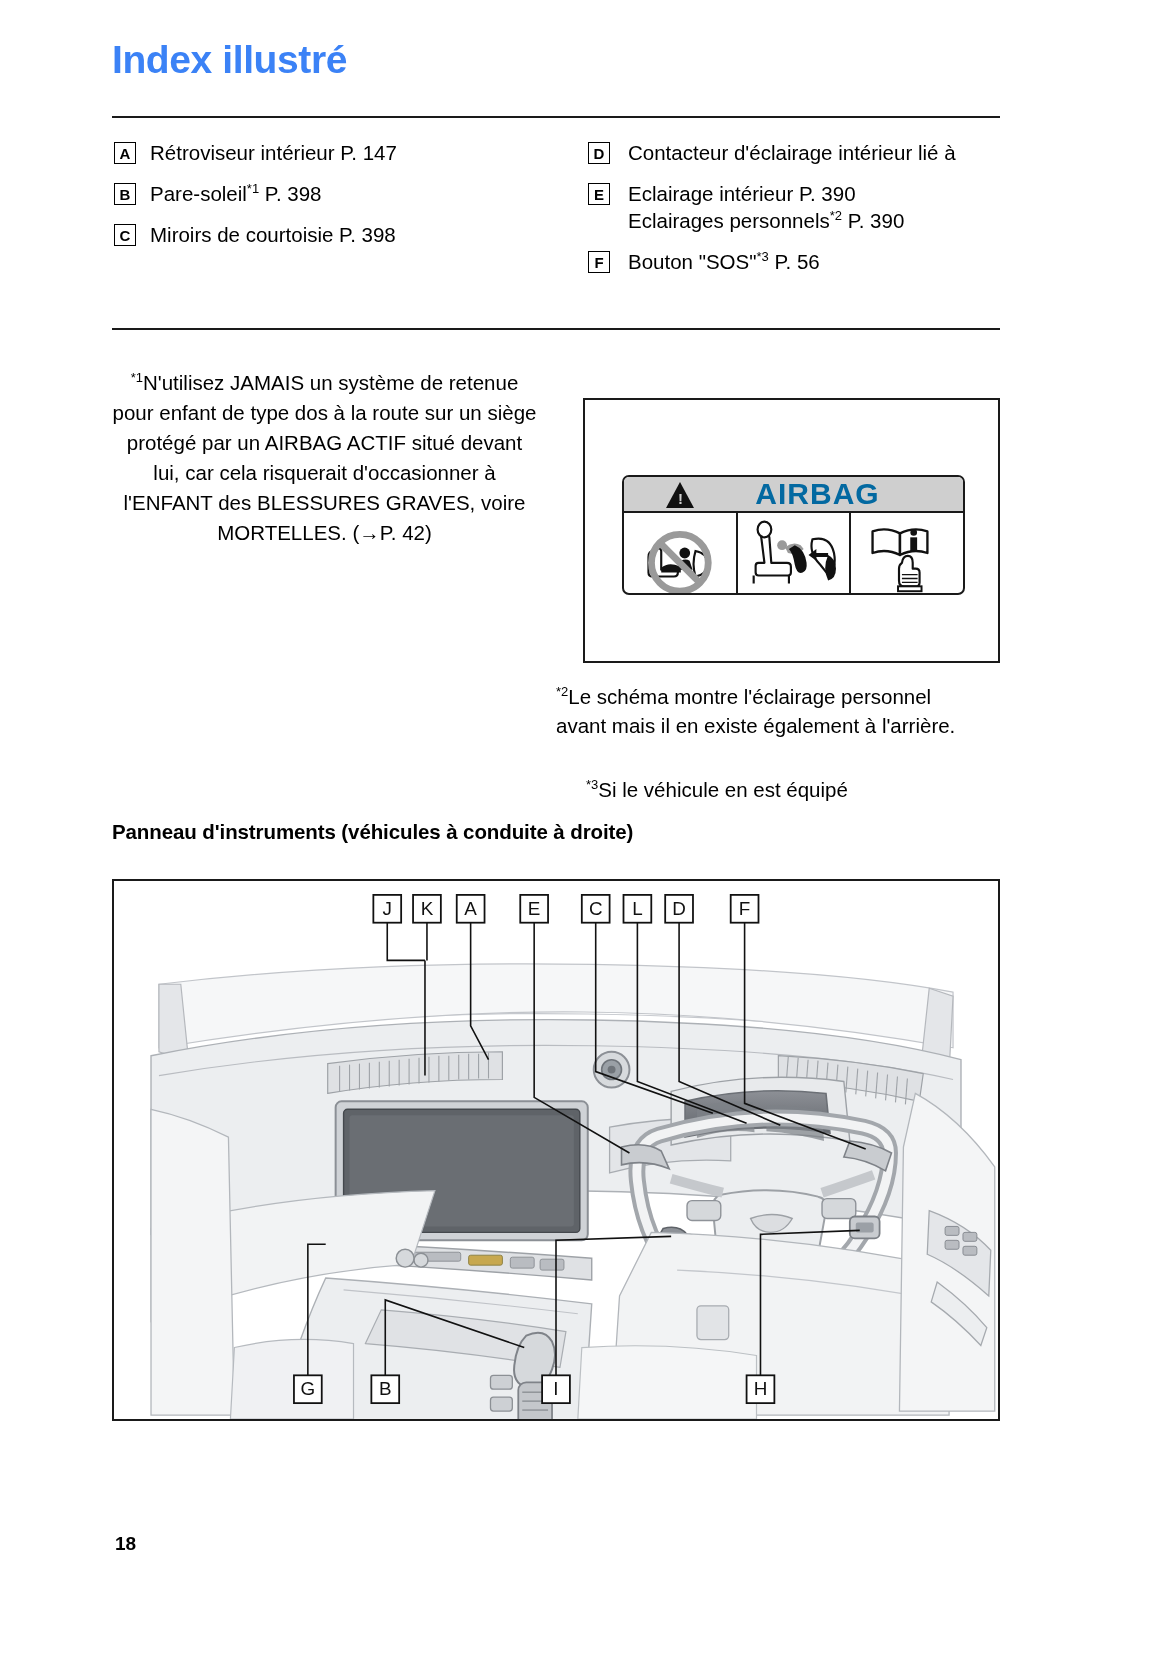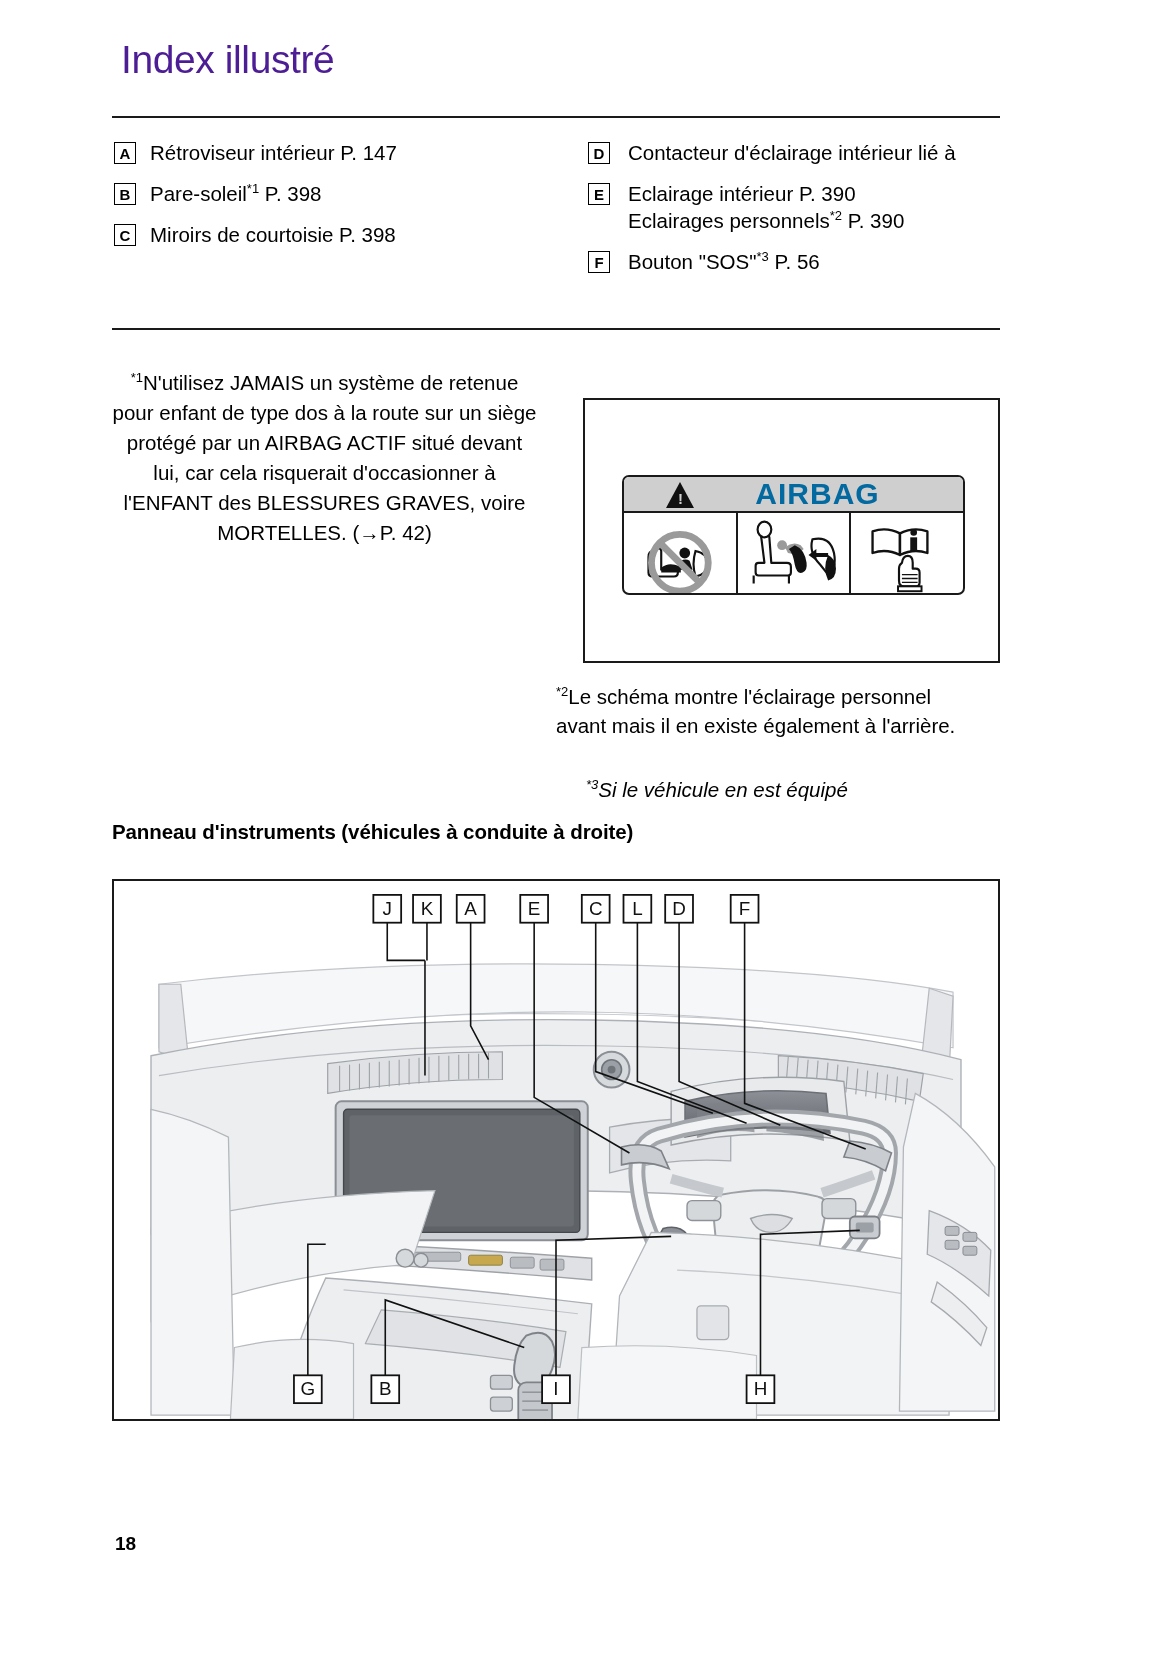--- a/index.html
+++ b/index.html
@@ -14,26 +14,26 @@
   .page {
     position: relative;
     width: 1165px;
     height: 1653px;
     padding: 0;
   }
 
   
   .page-title {
     position: absolute;
-    left: 121px;
+    left: 112px;
     top: 38px;
     font-size: 39px;
-    font-weight: 400;
+    font-weight: 700;
     letter-spacing: -0.4px;
-    color: #4c1d95;
+    color: #3b82f6;
   }
 
   
   .rule {
     position: absolute;
     left: 112px;
     width: 888px;
     height: 2px;
     background: #1a1a1a;
   }
@@ -177,21 +177,20 @@
     font-size: 20.5px;
     line-height: 29px;
   }
   .footnote-3 {
     position: absolute;
     left: 586px;
     top: 775px;
     width: 414px;
     font-size: 20.5px;
     line-height: 29px;
-    font-style: italic;
   }
   .footnote-2 .sup, .footnote-3 .sup {
     font-size: 13px;
     vertical-align: super;
     line-height: 0;
   }
 
   
   .section-heading {
     position: absolute;

